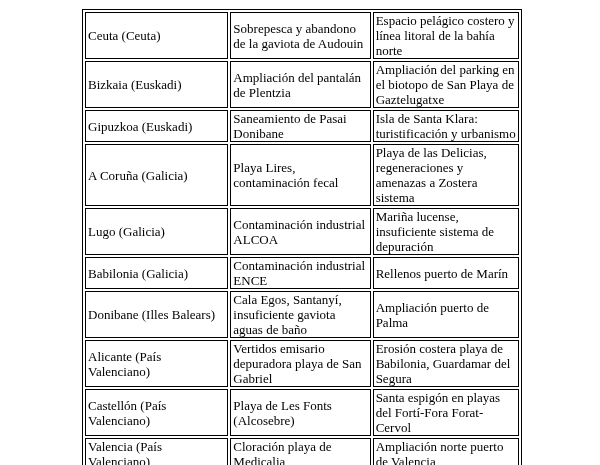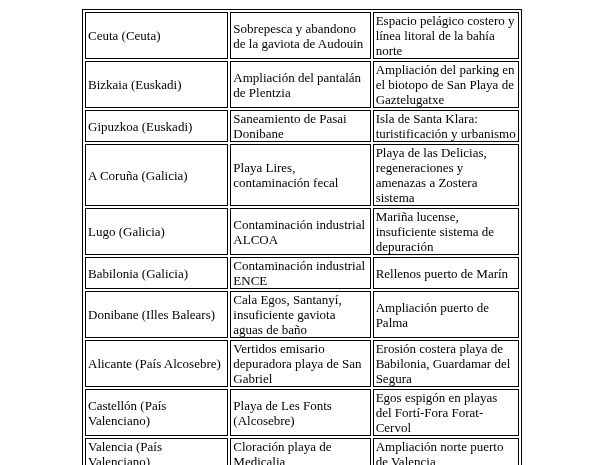--- a/index.html
+++ b/index.html
@@ -80,28 +80,28 @@
         <td>Babilonia (Galicia)</td>
         <td>Contaminación industrial ENCE</td>
         <td>Rellenos puerto de Marín</td>
       </tr>
       <tr class="h3">
         <td>Donibane (Illes Balears)</td>
         <td>Cala Egos, Santanyí, insuficiente gaviota aguas de baño</td>
         <td>Ampliación puerto de Palma</td>
       </tr>
       <tr class="h3">
-        <td>Alicante (País Alcosebre)</td>
+        <td>Alicante (País Valenciano)</td>
         <td>Vertidos emisario depuradora playa de San Gabriel</td>
         <td>Erosión costera playa de Babilonia, Guardamar del Segura</td>
       </tr>
       <tr class="h2">
         <td>Castellón (País Valenciano)</td>
         <td>Playa de Les Fonts (Alcosebre)</td>
-        <td>Egos espigón en playas del Fortí-Fora Forat-Cervol</td>
+        <td>Santa espigón en playas del Fortí-Fora Forat-Cervol</td>
       </tr>
       <tr class="h2">
         <td>Valencia (País Valenciano)</td>
         <td>Cloración playa de Medicalia</td>
         <td>Ampliación norte puerto de Valencia</td>
       </tr>
 
     </tbody>
   </table>
 </div>

